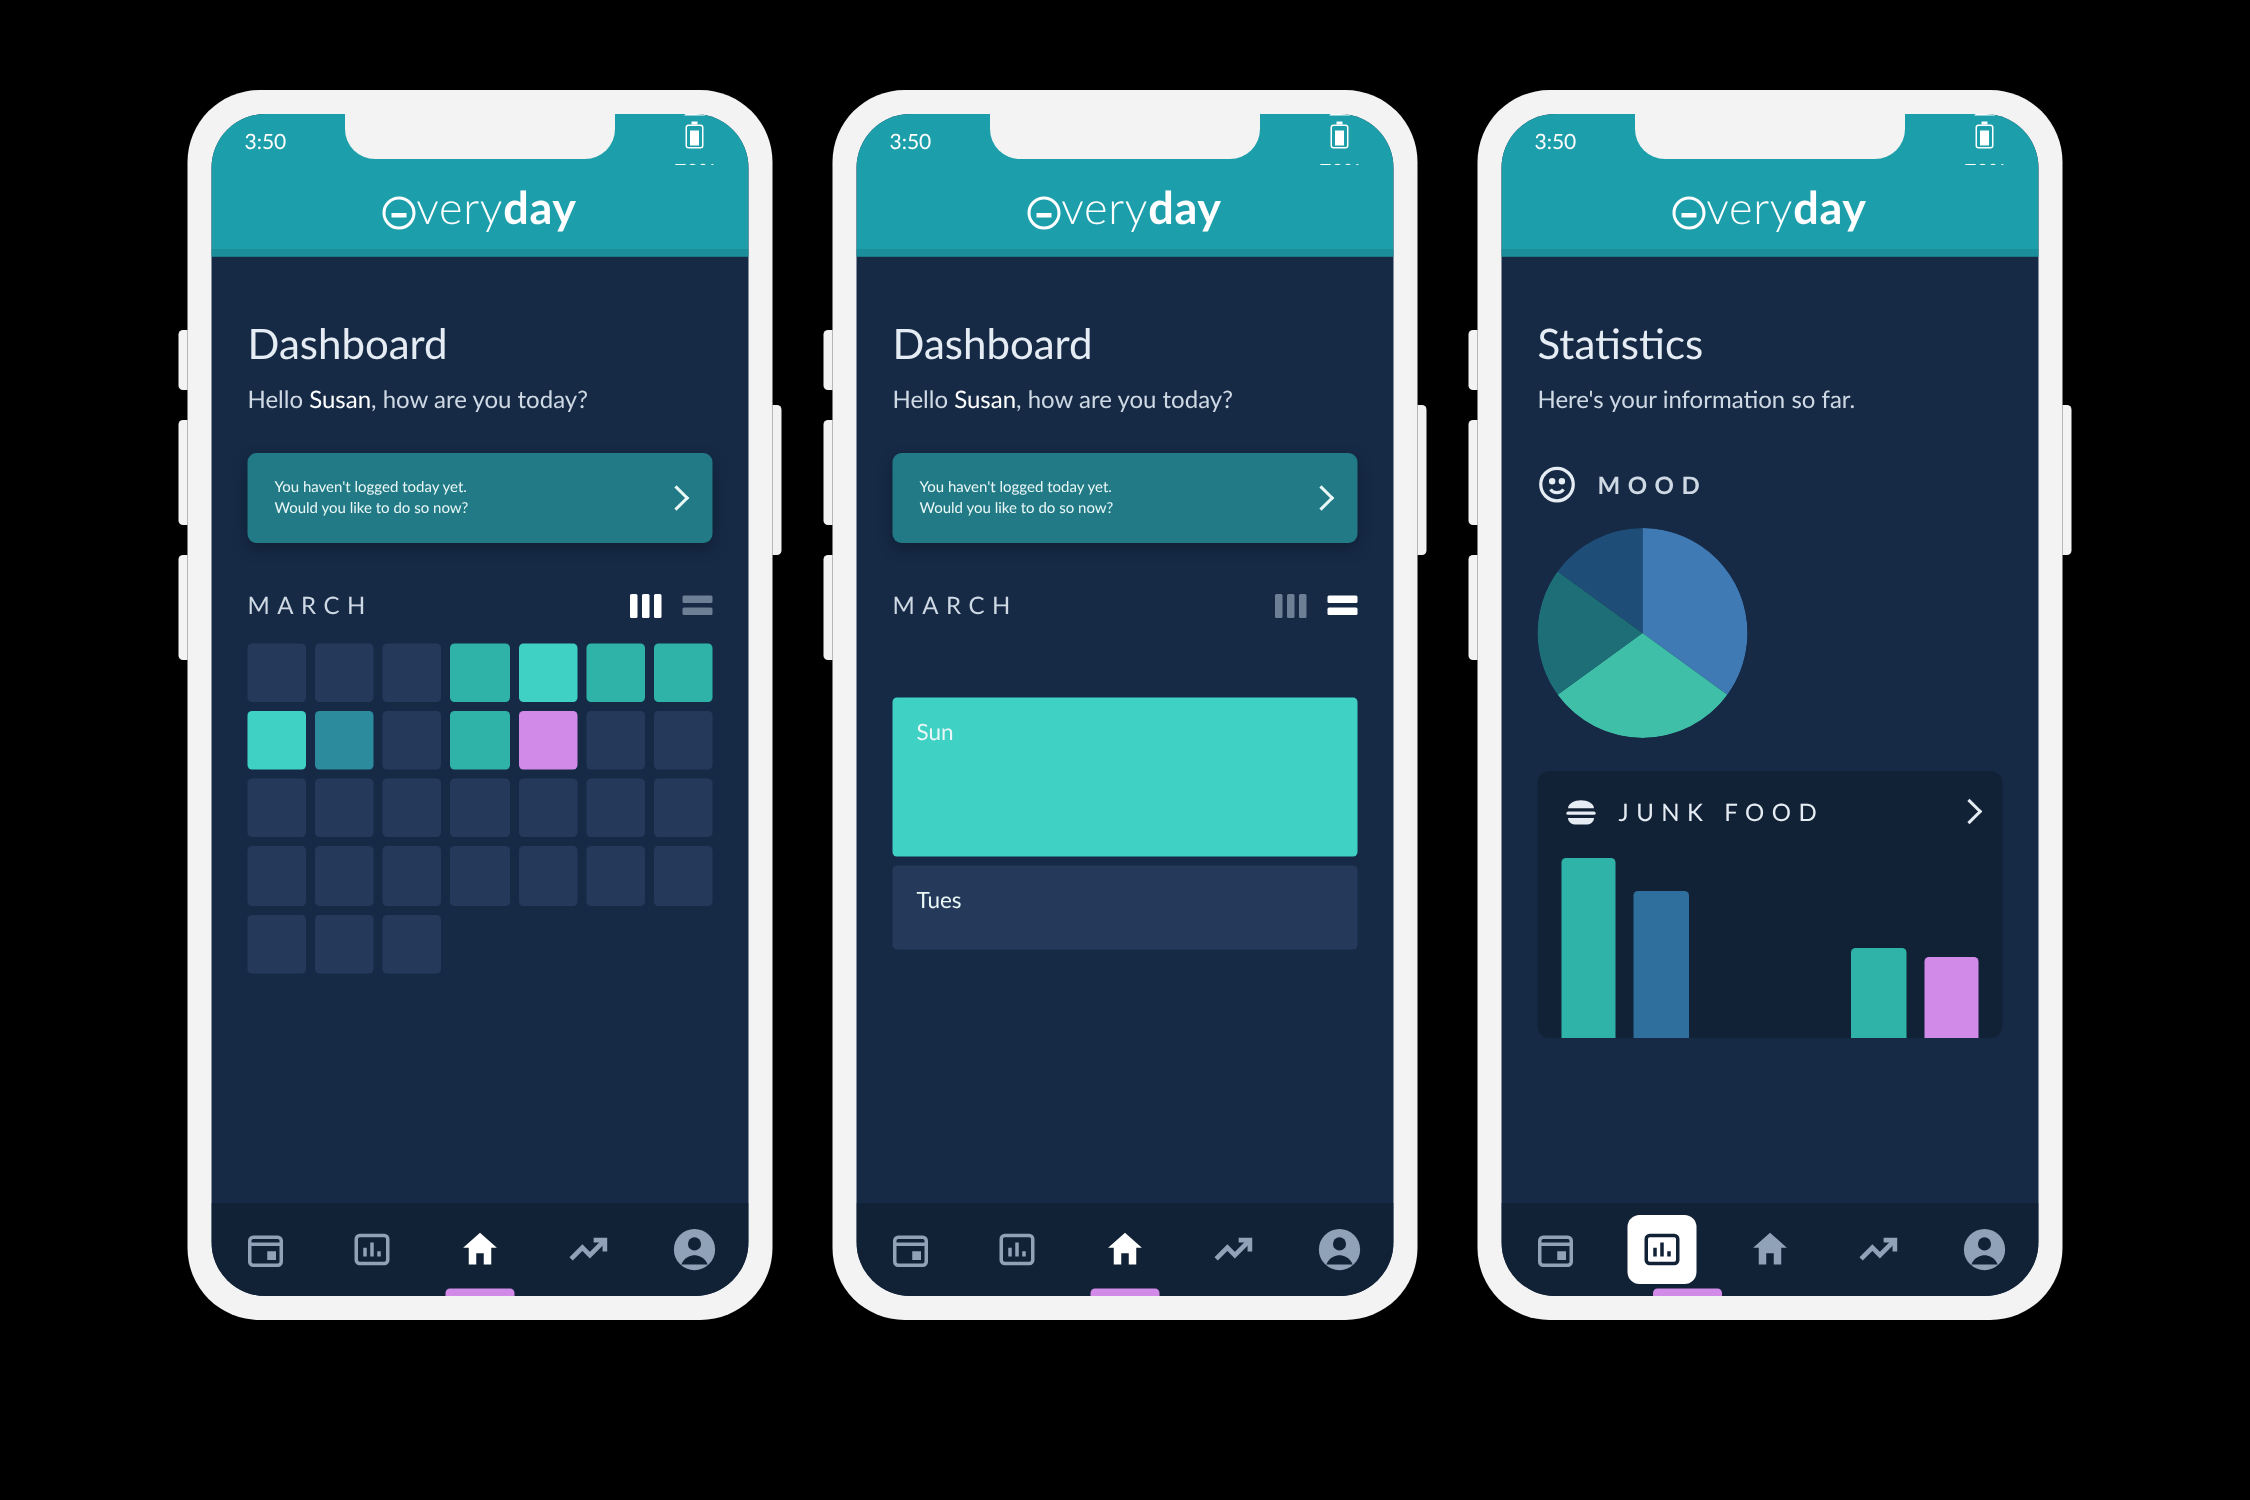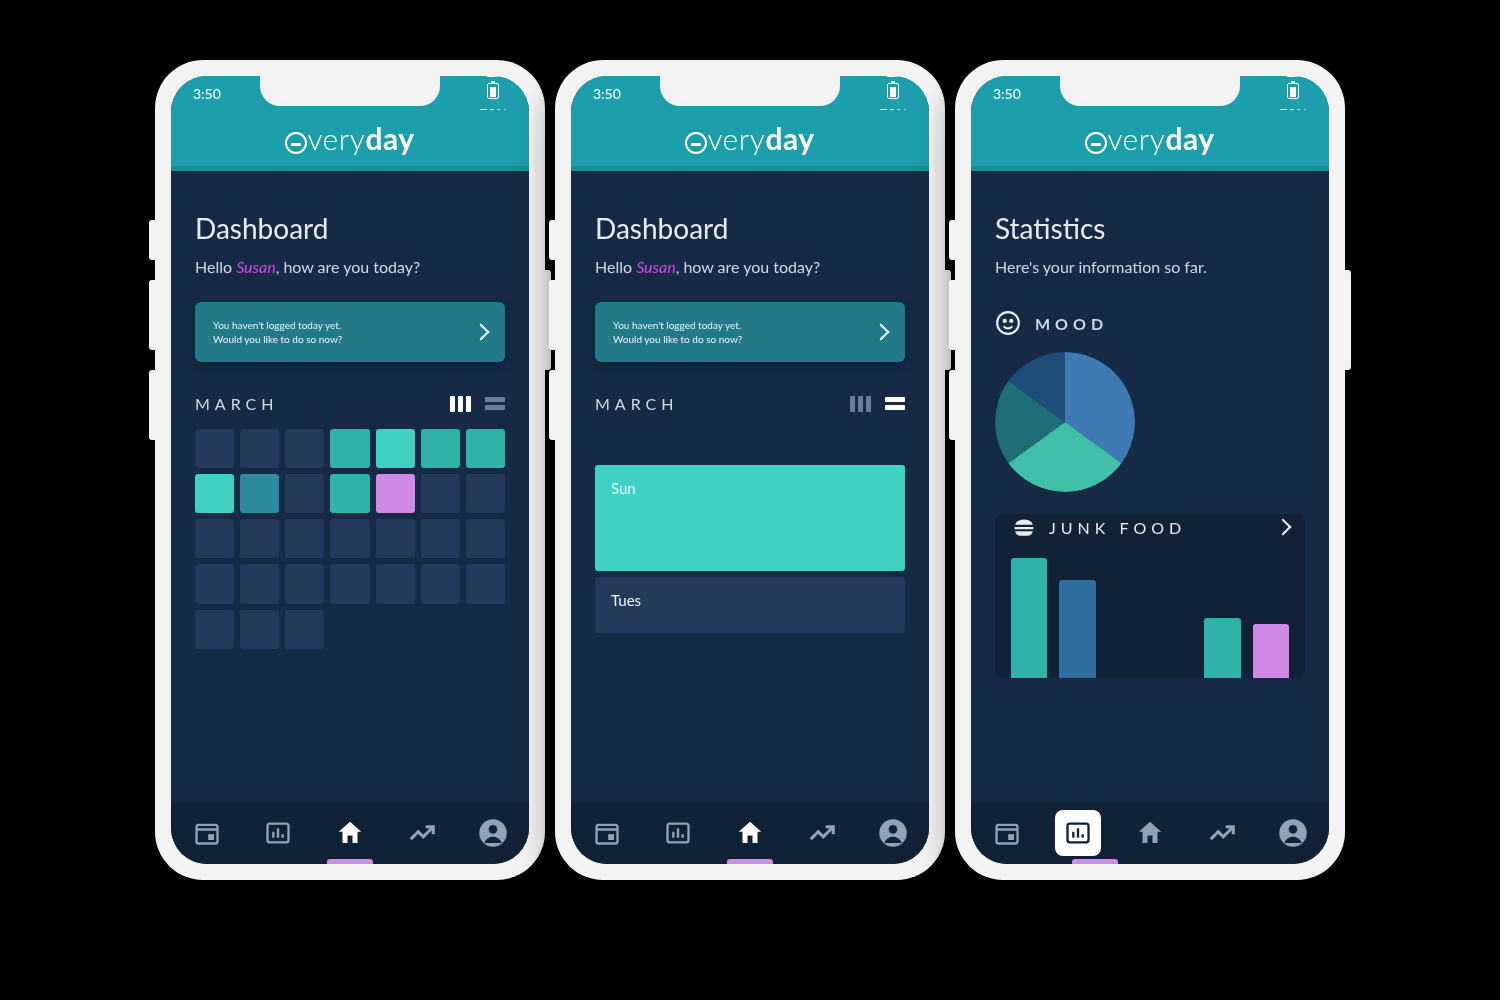--- a/index.html
+++ b/index.html
@@ -13,21 +13,21 @@
     --banner:#217a85;
     --cell:#25395a;
     --teal-bright:#3fd1c3;
     --teal-mid:#2fb3a8;
     --blue-mid:#2f6f9e;
     --pink:#d18ae8;
     --grey:#8fa2b7;
     --white:#ffffff;
   }
   html,body{margin:0;padding:0;background:var(--bg);width:1500px;height:1000px;font-family:"Segoe UI","Lato",Arial,sans-serif;overflow:hidden;}
-  .stage{display:flex;gap:10px;justify-content:center;align-items:flex-start;padding:60px 60px;}
+  .stage{display:flex;gap:40px;justify-content:center;align-items:flex-start;padding:60px 60px;}
   .phone{width:390px;height:820px;background:var(--phone-shell);border-radius:48px;padding:16px;box-sizing:border-box;position:relative;box-shadow:0 18px 36px rgba(0,0,0,.5);}
   .side-btn{position:absolute;left:-6px;width:6px;background:var(--phone-shell);border-radius:3px 0 0 3px;}
   .sb1{top:160px;height:40px;} .sb2{top:220px;height:70px;} .sb3{top:310px;height:70px;}
   .sbR{position:absolute;right:-6px;top:210px;width:6px;height:100px;background:var(--phone-shell);border-radius:0 3px 3px 0;}
   .screen{width:100%;height:100%;background:var(--screen);border-radius:36px;overflow:hidden;display:flex;flex-direction:column;position:relative;}
   .notch{position:absolute;top:0;left:50%;transform:translateX(-50%);width:180px;height:30px;background:var(--phone-shell);border-radius:0 0 20px 20px;z-index:5;}
   .statusbar{height:34px;background:var(--header);display:flex;justify-content:space-between;align-items:center;color:#fff;font-size:14px;padding:0 22px;}
   .statusbar .right{display:flex;align-items:center;gap:6px;flex-direction:column;}
   .icon-signal{width:0;height:0;border-style:solid;border-width:0 0 12px 14px;border-color:transparent transparent #fff transparent;}
   .icon-batt{width:10px;height:14px;border:1.5px solid #fff;border-radius:2px;position:relative;display:inline-block;}
@@ -35,21 +35,21 @@
   .icon-batt::after{content:"";position:absolute;top:-3px;left:3px;width:4px;height:2px;background:#fff;}
   .appheader{height:56px;background:var(--header);border-bottom:5px solid var(--header2);display:flex;align-items:center;justify-content:center;}
   .brand{color:#fff;font-size:30px;letter-spacing:.5px;}
   .brand .e{display:inline-block;border:2.5px solid #fff;border-radius:50%;width:22px;height:22px;position:relative;vertical-align:-4px;box-sizing:border-box;}
   .brand .e::after{content:"";position:absolute;left:4px;right:4px;top:9px;height:2.5px;background:#fff;}
   .brand .light{font-weight:300;}
   .brand .bold{font-weight:700;}
   .content{flex:1;padding:22px 24px 10px;overflow:hidden;color:#e5ecf3;}
   .title{font-size:28px;margin:18px 0 12px;}
   .subtitle{font-size:16px;color:#cfd9e4;}
-  .subtitle .name{color:#d946ef;font-style:italic;}
+  .subtitle .name{color:#ffffff;}
   .banner{margin-top:26px;background:var(--banner);border-radius:6px;padding:16px 18px;display:flex;align-items:center;justify-content:space-between;gap:12px;cursor:pointer;box-shadow:0 4px 10px rgba(0,0,0,.25);}
   .banner .txt{color:#eaf7f7;font-size:10px;line-height:1.4;}
   .section-head{display:flex;align-items:center;justify-content:space-between;margin-top:32px;}
   .section-head .label{letter-spacing:5px;font-size:16px;color:#cfd9e4;}
   .toggles{display:flex;gap:14px;align-items:center;}
   .view-icon{display:flex;gap:3px;cursor:pointer;}
   .view-icon.grid span{width:5px;height:16px;background:#fff;border-radius:1px;display:inline-block;}
   .view-icon.grid.muted span{background:#6d7f94;}
   .view-icon.list{flex-direction:column;gap:3px;}
   .view-icon.list span{width:20px;height:5px;background:#6d7f94;border-radius:1px;display:inline-block;}
@@ -57,21 +57,21 @@
   .cal-grid{margin-top:16px;display:grid;grid-template-columns:repeat(7,1fr);gap:6px;}
   .cell{aspect-ratio:1/1;border-radius:3px;}
   .day-list{margin-top:16px;display:flex;flex-direction:column;gap:6px;}
   .day{border-radius:3px;padding:14px 16px;color:#eaf7f7;font-size:15px;}
   .stats-head{display:flex;align-items:center;gap:14px;margin-top:34px;font-weight:bold;}
   .stats-head svg{flex:none;}
   .stats-head .label{letter-spacing:5px;font-size:16px;color:#cfd9e4;}
   .pie-row{display:flex;align-items:flex-start;gap:22px;margin-top:16px;}
   .pie{width:140px;height:140px;border-radius:50%;flex:none;}
   .pie-text{font-size:16px;line-height:1.5;max-width:160px;color:#e5ecf3;}
-  .panel{margin-top:22px;background:var(--screen-dark);border-radius:8px;padding:0 16px 0;}
+  .panel{margin-top:22px;background:var(--screen-dark);border-radius:8px;padding:14px 16px 0;}
   .panel-head{display:flex;align-items:center;justify-content:space-between;}
   .panel-head .left{display:flex;align-items:center;gap:12px;}
   .panel-head .label{letter-spacing:5px;font-size:16px;color:#e5ecf3;}
   .bars{display:flex;align-items:flex-end;gap:12px;height:120px;margin-top:18px;}
   .bar{flex:1;border-radius:3px 3px 0 0;}
   .navbar{height:62px;background:var(--screen-dark);display:flex;justify-content:space-around;align-items:center;position:relative;}
   .nav-item{color:var(--grey);cursor:pointer;display:flex;align-items:center;justify-content:center;width:46px;height:46px;border-radius:8px;}
   .nav-item.active{color:#fff;}
   .nav-item.active-box{background:#fff;color:var(--screen-dark);}
   .nav-underline{position:absolute;bottom:0;width:46px;height:5px;background:var(--pink);border-radius:3px 3px 0 0;}

